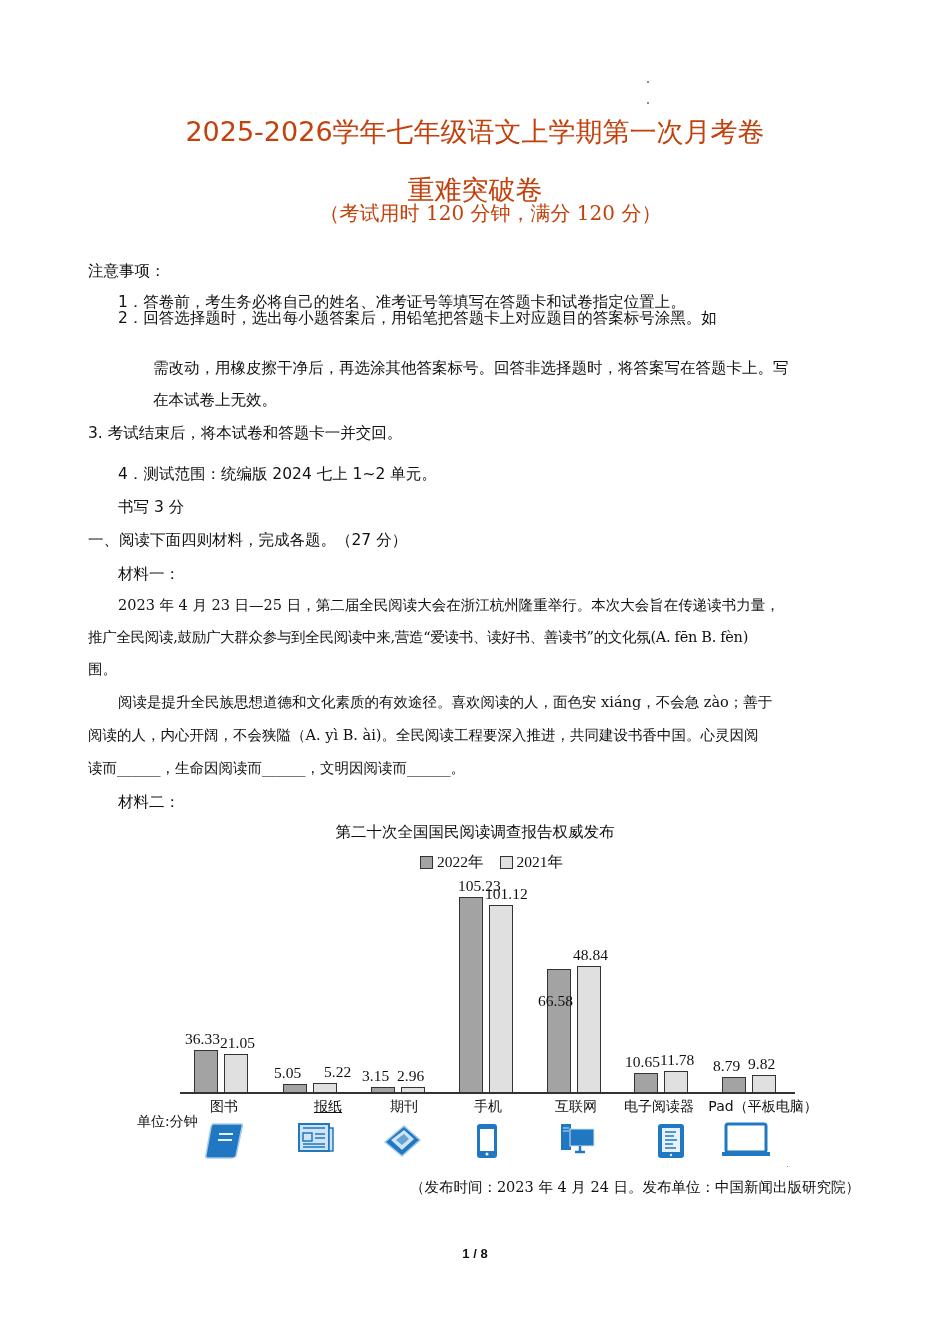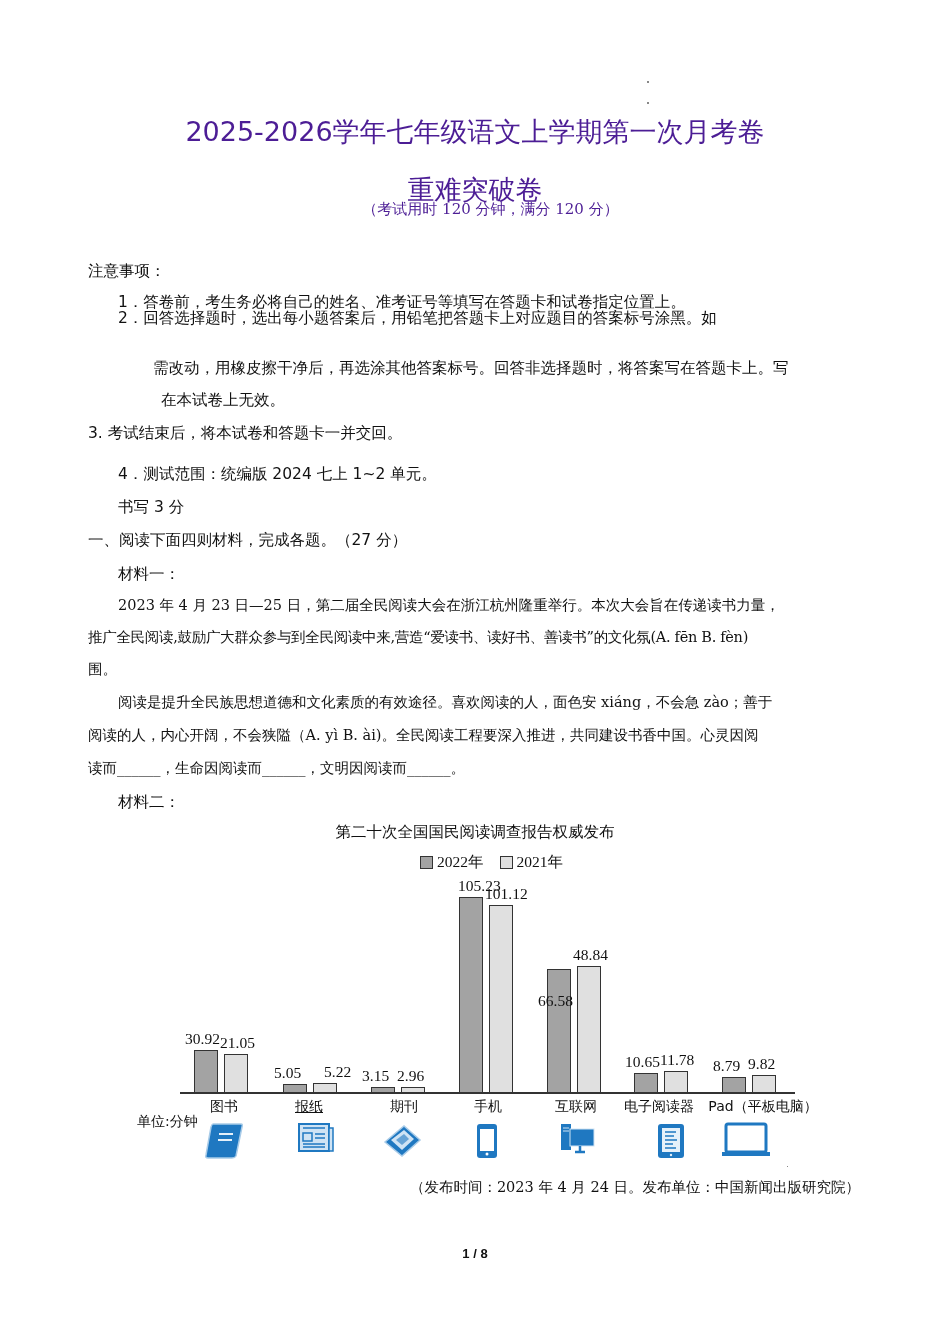--- a/index.html
+++ b/index.html
@@ -1,23 +1,23 @@
 <!DOCTYPE html>
 <html><head>
 <meta charset="utf-8">
 <style>
   * { box-sizing: border-box; margin: 0; padding: 0; }
   html, body { width: 950px; height: 1344px; background: #ffffff; }
   body { position: relative; font-family: "DejaVu Serif", "Liberation Serif", serif; color: #111; overflow: hidden; }
   .abs { position: absolute; white-space: nowrap; }
   .dot { position: absolute; width: 2px; height: 2px; background: #888; }
-  .title { left: 0; width: 950px; text-align: center; font-family: "DejaVu Sans", "Liberation Sans", sans-serif; color: #4c1d95; }
+  .title { left: 0; width: 950px; text-align: center; font-family: "DejaVu Sans", "Liberation Sans", sans-serif; color: #c2410c; }
   .t1 { top: 114px; font-size: 27px; letter-spacing: 0px; }
   .t2 { top: 172px; font-size: 27px; }
-  .t3 { top: 200px; font-size: 15px; font-family: "DejaVu Serif", serif; padding-left: 31px; }
+  .t3 { top: 200px; font-size: 20px; font-family: "DejaVu Serif", serif; padding-left: 31px; }
   .txt { font-family: "DejaVu Sans", "Liberation Sans", sans-serif; font-size: 15.5px; }
   .serif { font-family: "DejaVu Serif", "Liberation Serif", serif; font-size: 14.5px; }
   .bold { font-weight: normal; }
   
   .chart-title { font-family: "DejaVu Sans", sans-serif; font-size: 15.5px; left: 0; width: 950px; text-align: center; padding-left: 0; }
   .legend { top: 852px; left: 420px; display: flex; align-items: center; font-family: "Liberation Serif", serif; font-size: 15.5px; }
   .legend .sw { width: 13px; height: 13px; border: 1.5px solid #333; margin-right: 4px; display: inline-block; }
   .legend .item { display: flex; align-items: center; margin-right: 16px; }
   .axis { position: absolute; left: 180px; top: 1092px; width: 615px; height: 2px; background: #333; }
   .bar { position: absolute; border: 1.5px solid #333; width: 24px; }
@@ -37,21 +37,21 @@
 <div class="dot" style="left:647px;top:102px;"></div>
 
 <div class="abs title t1">2025-2026学年七年级语文上学期第一次月考卷</div>
 <div class="abs title t2">重难突破卷</div>
 <div class="abs title t3">（考试用时 120 分钟，满分 120 分）</div>
 
 <div class="abs txt bold" style="left:88px;top:261px;">注意事项：</div>
 <div class="abs txt" style="left:118px;top:292px;">1．答卷前，考生务必将自己的姓名、准考证号等填写在答题卡和试卷指定位置上。</div>
 <div class="abs txt" style="left:118px;top:308px;">2．回答选择题时，选出每小题答案后，用铅笔把答题卡上对应题目的答案标号涂黑。如</div>
 <div class="abs txt" style="left:153px;top:358px;">需改动，用橡皮擦干净后，再选涂其他答案标号。回答非选择题时，将答案写在答题卡上。写</div>
-<div class="abs txt" style="left:153px;top:390px;margin-left:8px;">在本试卷上无效。</div>
+<div class="abs txt" style="left:153px;top:390px;">在本试卷上无效。</div>
 <div class="abs txt" style="left:88px;top:423px;">3. 考试结束后，将本试卷和答题卡一并交回。</div>
 <div class="abs txt" style="left:118px;top:464px;">
   <span>4．</span><span class="bold">测试范围</span><span>：统编版 2024 七上 1~2 单元。</span>
 </div>
 <div class="abs txt" style="left:118px;top:497px;">书写 3 分</div>
 
 <div class="abs txt" style="left:88px;top:530px;">
   <span>一、阅读下面四则材料，完成各题。（</span><span class="bold">27 分</span><span>）</span>
 </div>
 <div class="abs txt" style="left:118px;top:564px;">材料一：</div>
@@ -70,21 +70,21 @@
     <span>2022年</span>
   </div>
   <div class="item">
     <span class="sw" style="background:#e0e0e0"></span>
     <span>2021年</span>
   </div>
 </div>
 
 <div id="bars">
     <div class="bar y22" style="left: 194px; top: 1050px; height: 43px;"></div>
-    <div class="val" style="left: 185px; top: 1030px;">30.92</div>
+    <div class="val" style="left: 185px; top: 1030px;">36.33</div>
     <div class="bar y21" style="left: 224px; top: 1054px; height: 39px;"></div>
     <div class="val" style="left: 220px; top: 1034px;">21.05</div>
     <div class="bar y22" style="left: 283px; top: 1084px; height: 9px;"></div>
     <div class="val" style="left: 274px; top: 1064px;">5.05</div>
     <div class="bar y21" style="left: 313px; top: 1083px; height: 10px;"></div>
     <div class="val" style="left: 324px; top: 1063px; text-align: center;">5.22</div>
     <div class="bar y22" style="left: 371px; top: 1087px; height: 6px;"></div>
     <div class="val" style="left: 362px; top: 1067px;">3.15</div>
     <div class="bar y21" style="left: 401px; top: 1087px; height: 6px;"></div>
     <div class="val" style="left: 397px; top: 1067px;">2.96</div>
@@ -101,21 +101,21 @@
     <div class="bar y21" style="left: 664px; top: 1071px; height: 22px;"></div>
     <div class="val" style="left: 660px; top: 1051px;">11.78</div>
     <div class="bar y22" style="left: 722px; top: 1077px; height: 16px;"></div>
     <div class="val" style="left: 713px; top: 1057px;">8.79</div>
     <div class="bar y21" style="left: 752px; top: 1075px; height: 18px;"></div>
     <div class="val" style="left: 748px; top: 1055px;">9.82</div>
   </div>
 <div class="axis"></div>
 <div id="cats">
     <div class="cat" style="left: 164px; width: 120px;">图书</div>
-    <div class="cat" style="left: 249px; width: 120px; text-decoration: underline;">报纸</div>
+    <div class="cat" style="left: 268px; width: 120px; text-decoration: underline;">报纸</div>
     <div class="cat" style="left: 344px; width: 120px;">期刊</div>
     <div class="cat" style="left: 428px; width: 120px;">手机</div>
     <div class="cat" style="left: 516px; width: 120px;">互联网</div>
     <div class="cat" style="left: 599px; width: 120px;">电子阅读器</div>
     <div class="cat" style="left: 703px; width: 120px;">Pad（平板电脑）</div>
   </div>
 <div class="abs unit">单位:分钟</div>
 
 <svg class="icon" style="left:203px;" width="42" height="38" viewBox="0 0 42 38">
   <path d="M10 2 L38 2 Q40 2 39 5 L33 34 Q32 36 29 36 L5 36 Q2 36 3 33 L8 5 Q9 2 10 2Z" fill="#1f78c1" stroke="#a8cbe8" stroke-width="1.5"></path>

